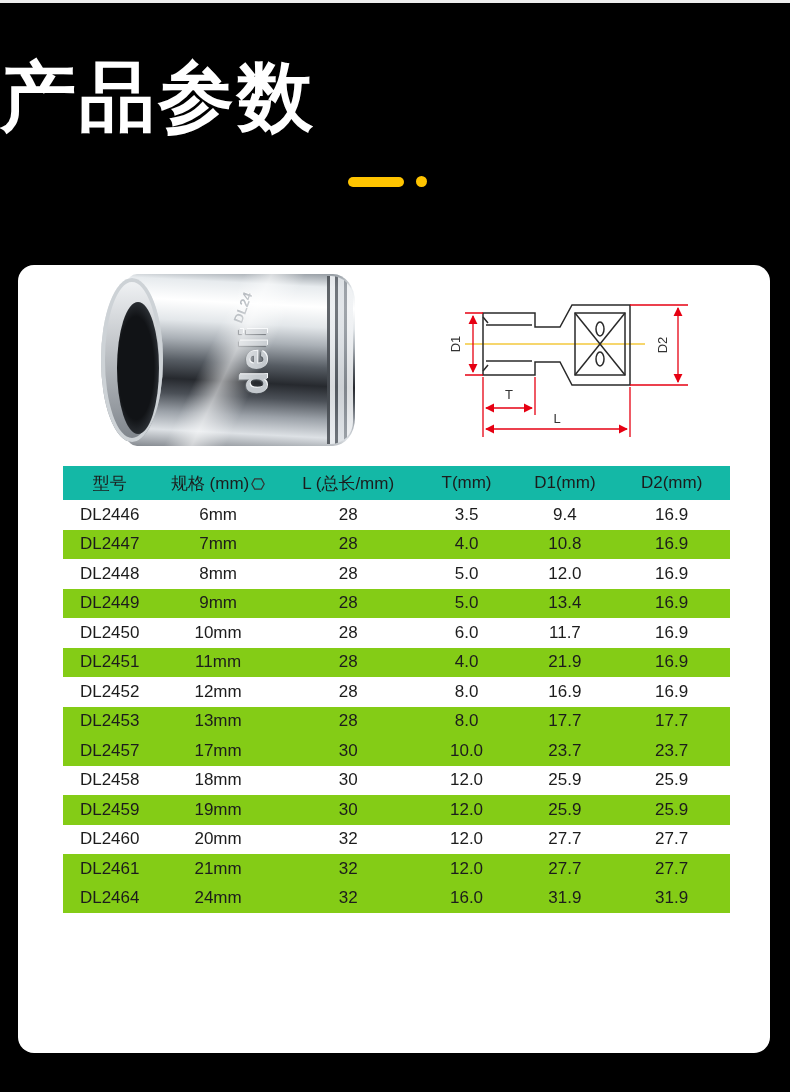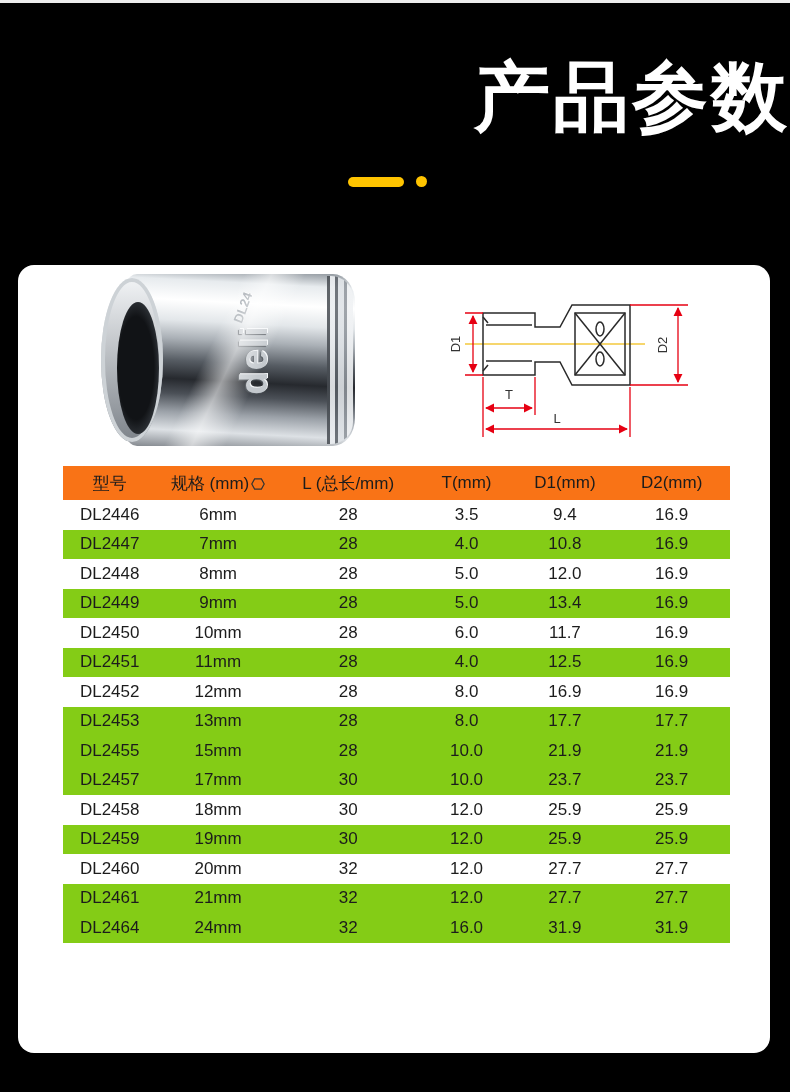--- a/index.html
+++ b/index.html
@@ -7,21 +7,21 @@
   body {
     height:1092px;
     background:#000;
     font-family:"Liberation Sans","DejaVu Sans",sans-serif;
     overflow:hidden;
     position:relative;
   }
   .top-strip { height:3px; background:#ededed; }
 
   
-  .hero { padding-top:50px; text-align:right; }
+  .hero { padding-top:50px; text-align:left; }
   .hero h1 {
     color:#fff;
     font-size:76px;
     line-height:87px;
     font-weight:800;
     letter-spacing:3px;
   }
   .underline-row {
     margin-top:36px;
     height:11px;
@@ -102,21 +102,21 @@
     margin:5px 40px 0 45px;
     width:667px;
     border-collapse:collapse;
     table-layout:fixed;
   }
   .spec-table th, .spec-table td {
     text-align:center; vertical-align:middle;
     font-size:17px; color:#1c1c1c; font-weight:400;
     white-space:nowrap; overflow:hidden;
   }
-  .spec-table thead tr { height:34px; background:#f97316; }
+  .spec-table thead tr { height:34px; background:#14b8a6; }
   .spec-table tbody tr { height:29.5px; }
   .spec-table tbody tr.striped { background:#84cc16; }
   .hex-icon { vertical-align:-2px; margin-left:2px; }
 </style>
 </head>
 <body>
 
 <div class="top-strip"></div>
 
 <div class="hero">
@@ -253,46 +253,38 @@
           <td>28</td>
           <td>6.0</td>
           <td>11.7</td>
           <td>16.9</td>
         </tr>
         <tr class="striped">
           <td>DL2451</td>
           <td>11mm</td>
           <td>28</td>
           <td>4.0</td>
-          <td>12.5</td>
+          <td>21.9</td>
           <td>16.9</td>
         </tr>
         <tr>
           <td>DL2452</td>
           <td>12mm</td>
           <td>28</td>
           <td>8.0</td>
           <td>16.9</td>
           <td>16.9</td>
         </tr>
         <tr class="striped">
           <td>DL2453</td>
           <td>13mm</td>
           <td>28</td>
           <td>8.0</td>
           <td>17.7</td>
           <td>17.7</td>
-        </tr>
-        <tr class="striped">
-          <td>DL2455</td>
-          <td>15mm</td>
-          <td>28</td>
-          <td>10.0</td>
-          <td>21.9</td>
-          <td>21.9</td>
         </tr>
         <tr class="striped">
           <td>DL2457</td>
           <td>17mm</td>
           <td>30</td>
           <td>10.0</td>
           <td>23.7</td>
           <td>23.7</td>
         </tr>
         <tr>

